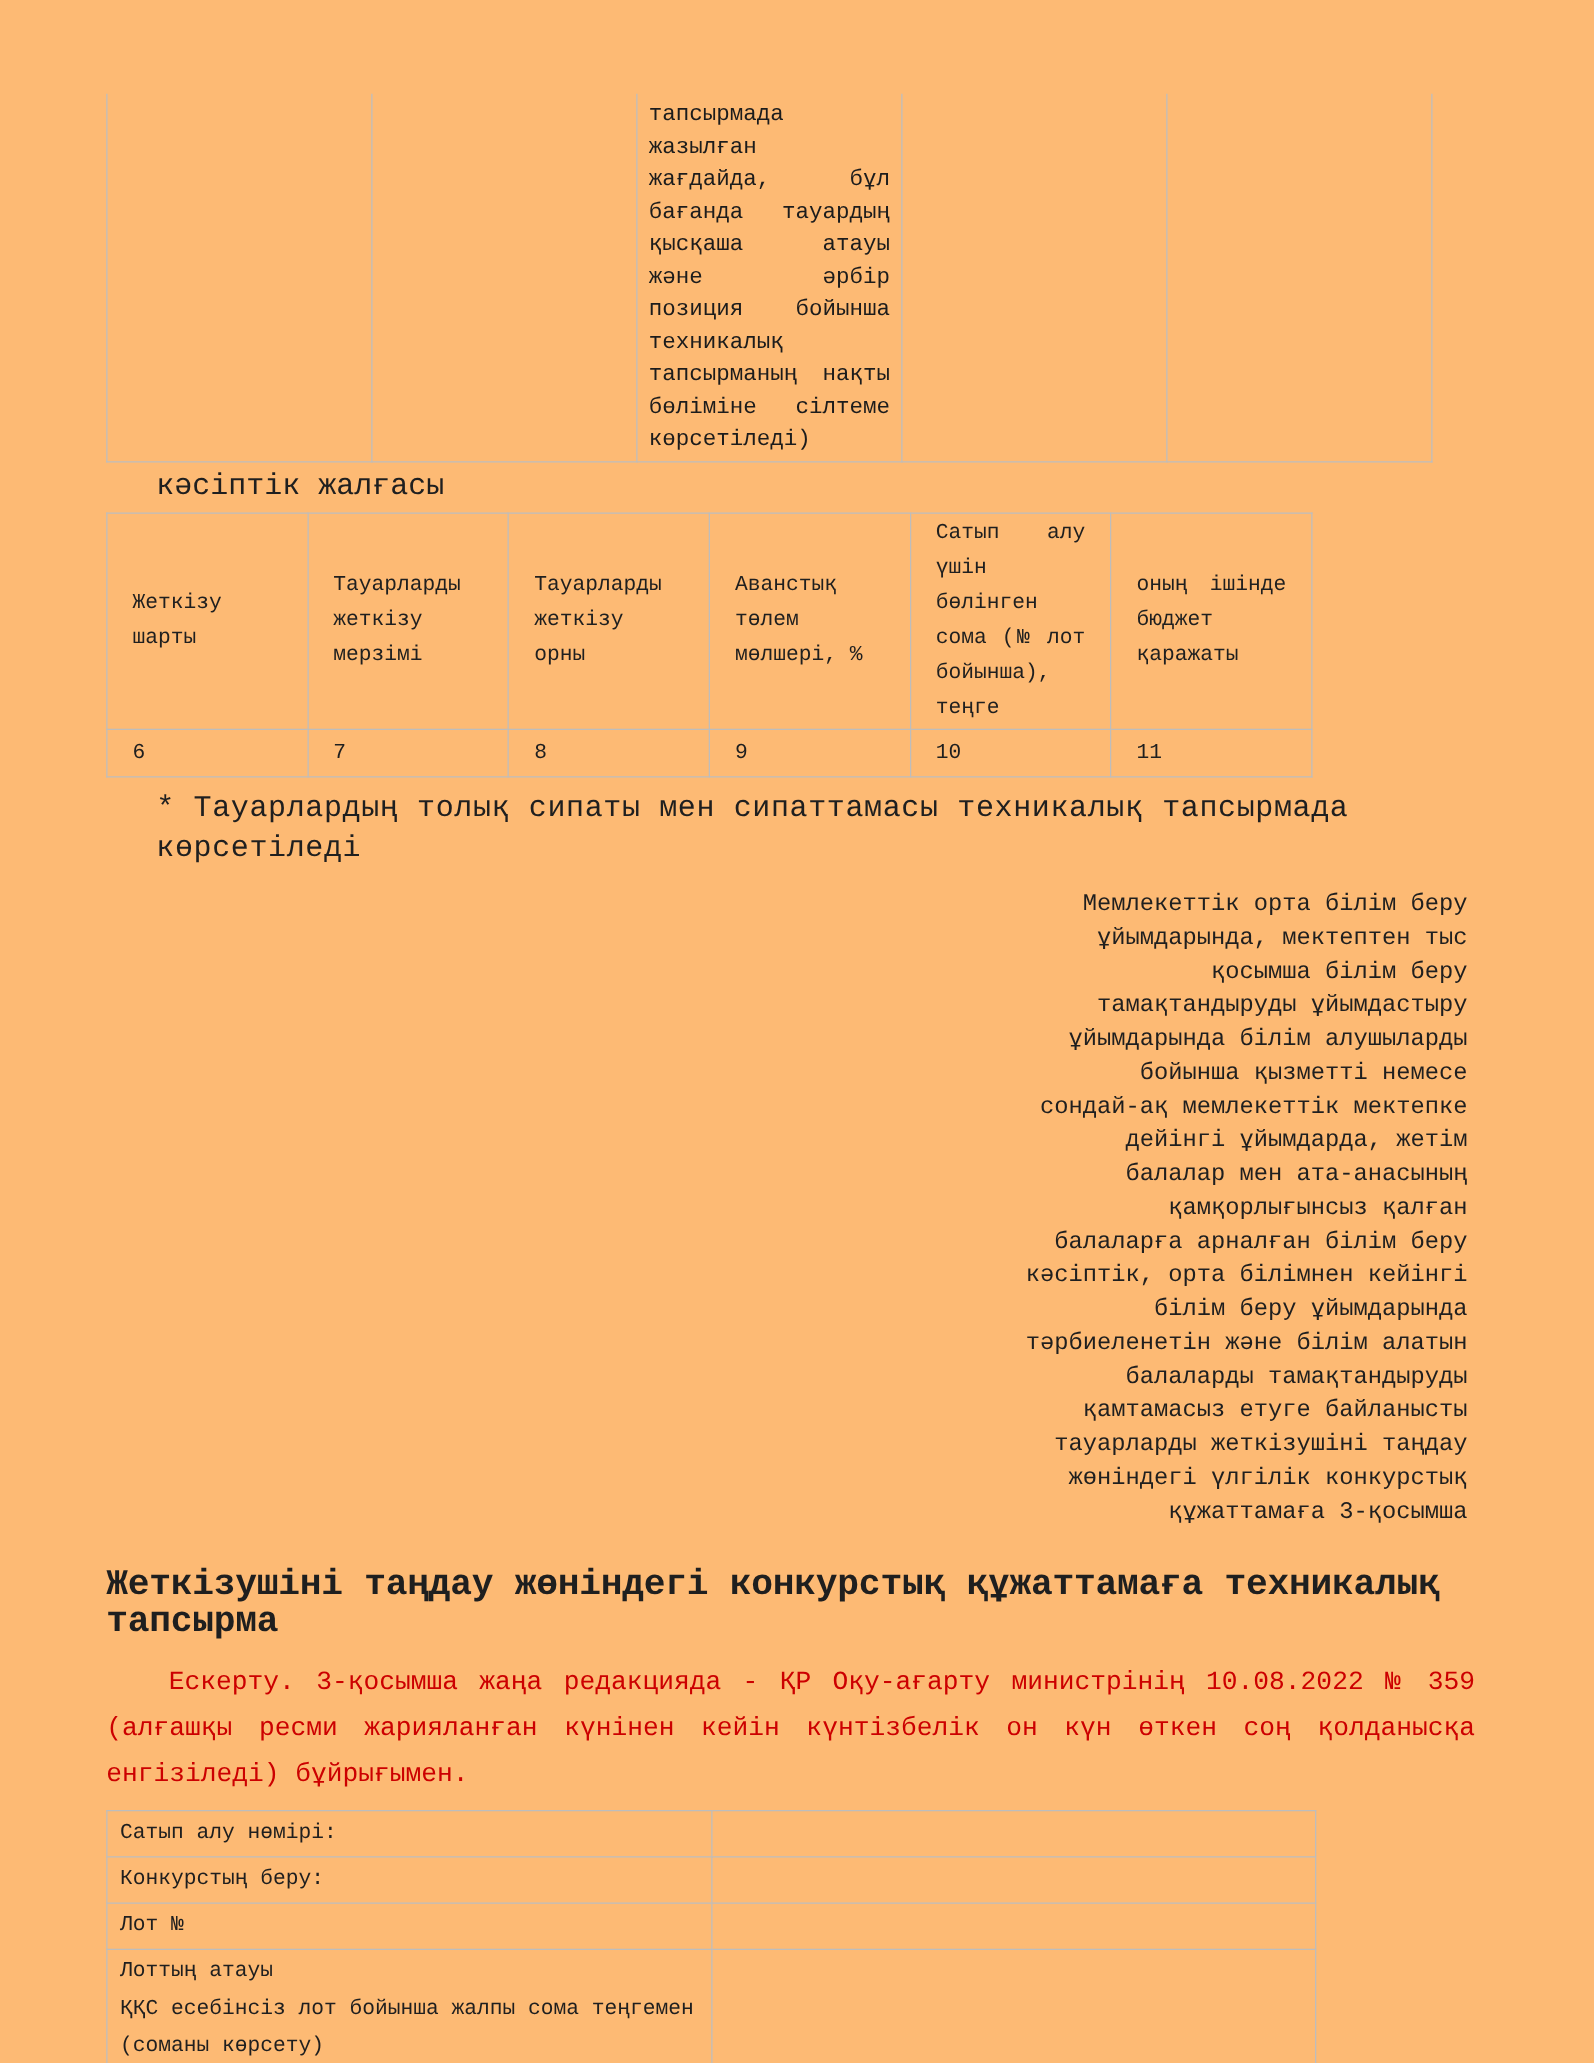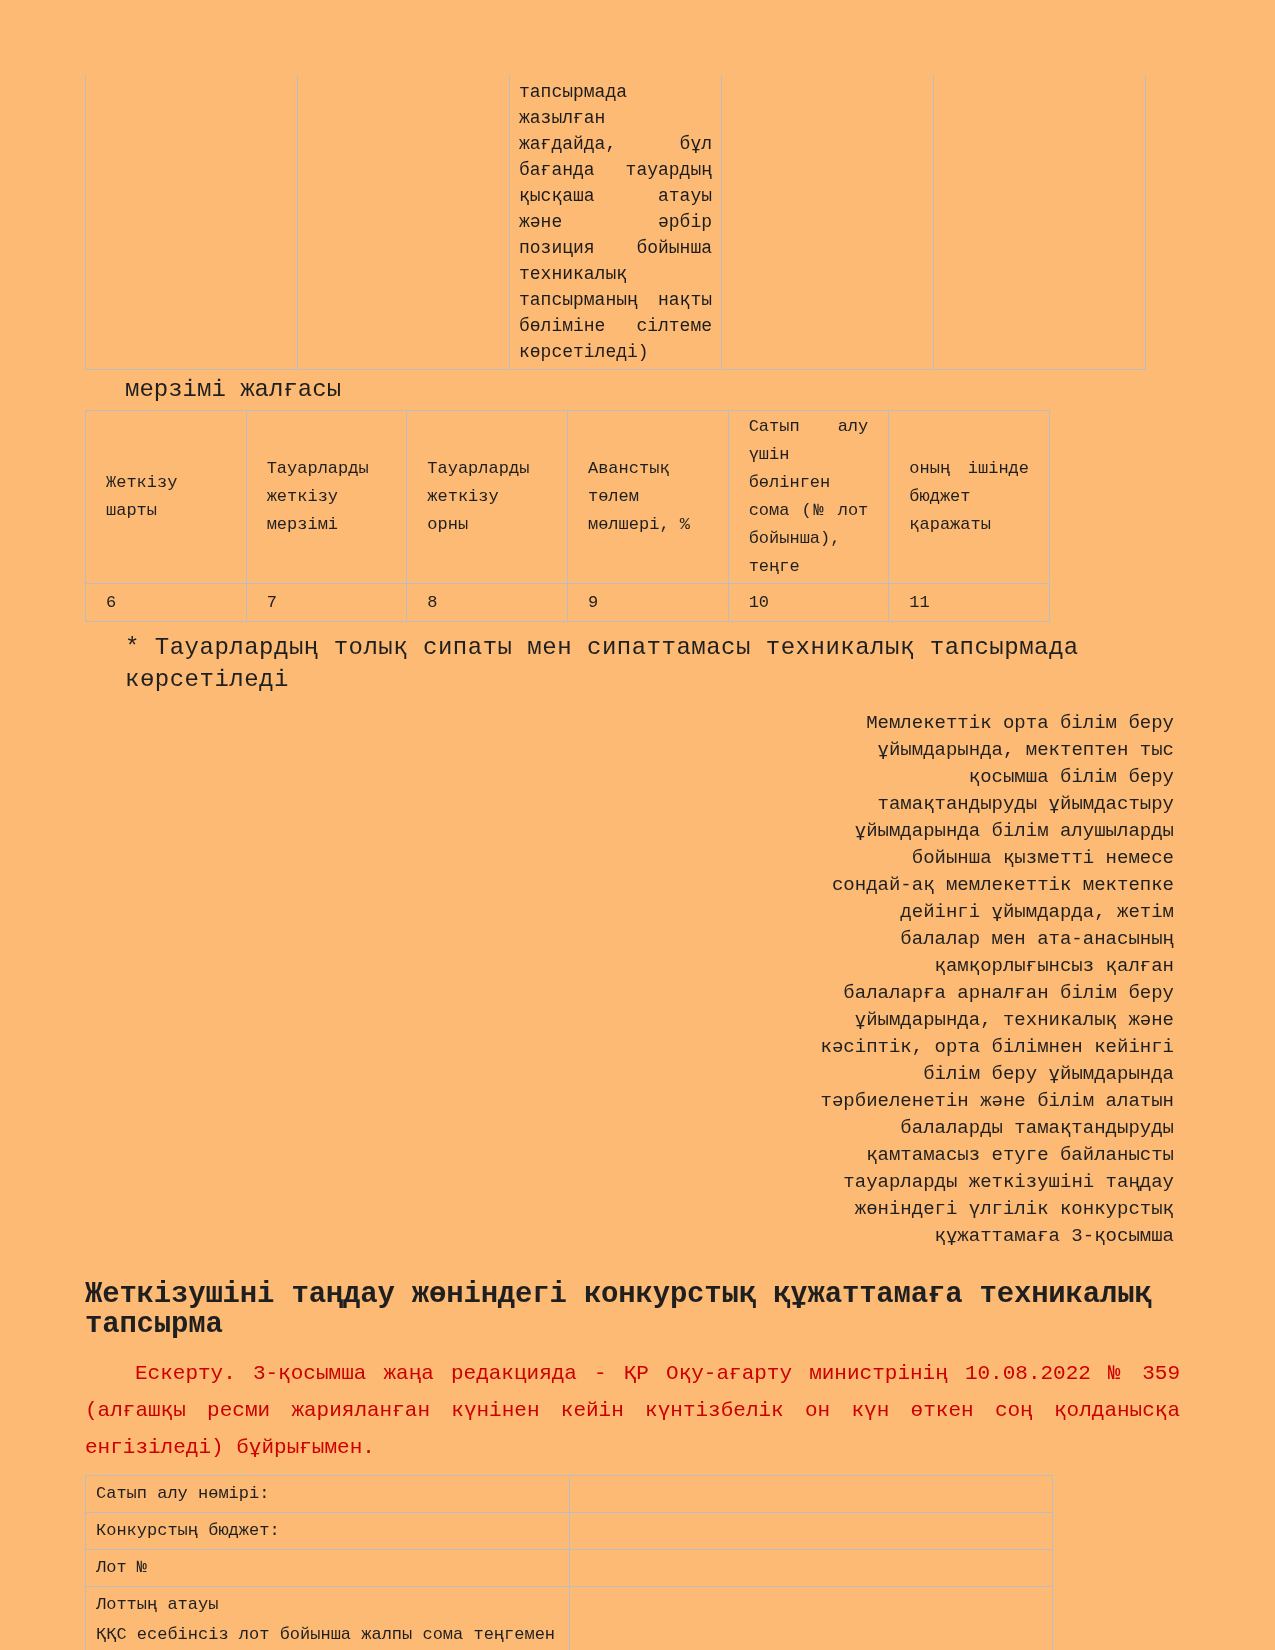--- a/index.html
+++ b/index.html
@@ -72,21 +72,21 @@
         <tr>
           <td></td>
           <td></td>
           <td class="txt">тапсырмада жазылған жағдайда, бұл бағанда тауардың қысқаша атауы және әрбір позиция бойынша техникалық тапсырманың нақты бөліміне сілтеме көрсетіледі)</td>
           <td></td>
           <td></td>
         </tr>
       </tbody>
     </table>
 
-    <div class="cont-label">мерзімі жалғасы</div>
+    <div class="cont-label">кәсіптік жалғасы</div>
 
     <table class="tbl continuation">
       <tbody>
         <tr class="hdr">
 
             <td>Жеткізу шарты</td>
 
             <td>Тауарларды жеткізу мерзімі</td>
 
             <td>Тауарларды жеткізу орны</td>
@@ -134,21 +134,20 @@
         <div class="line">сондай-ақ мемлекеттік мектепке</div>
 
         <div class="line">дейінгі ұйымдарда, жетім</div>
 
         <div class="line">балалар мен ата-анасының</div>
 
         <div class="line">қамқорлығынсыз қалған</div>
 
         <div class="line">балаларға арналған білім беру</div>
 
-        <div class="line">ұйымдарында, техникалық және</div>
 
         <div class="line">кәсіптік, орта білімнен кейінгі</div>
 
         <div class="line">білім беру ұйымдарында</div>
 
         <div class="line">тәрбиеленетін және білім алатын</div>
 
         <div class="line">балаларды тамақтандыруды</div>
 
         <div class="line">қамтамасыз етуге байланысты</div>
@@ -166,21 +165,21 @@
 
     <table class="tbl details">
       <tbody>
 
           <tr>
             <td class="lbl">Сатып алу нөмірі:</td>
             <td class="val"></td>
           </tr>
 
           <tr>
-            <td class="lbl">Конкурстың бюджет:</td>
+            <td class="lbl">Конкурстың беру:</td>
             <td class="val"></td>
           </tr>
 
           <tr>
             <td class="lbl">Лот №</td>
             <td class="val"></td>
           </tr>
 
           <tr>
             <td class="lbl">Лоттың атауы

